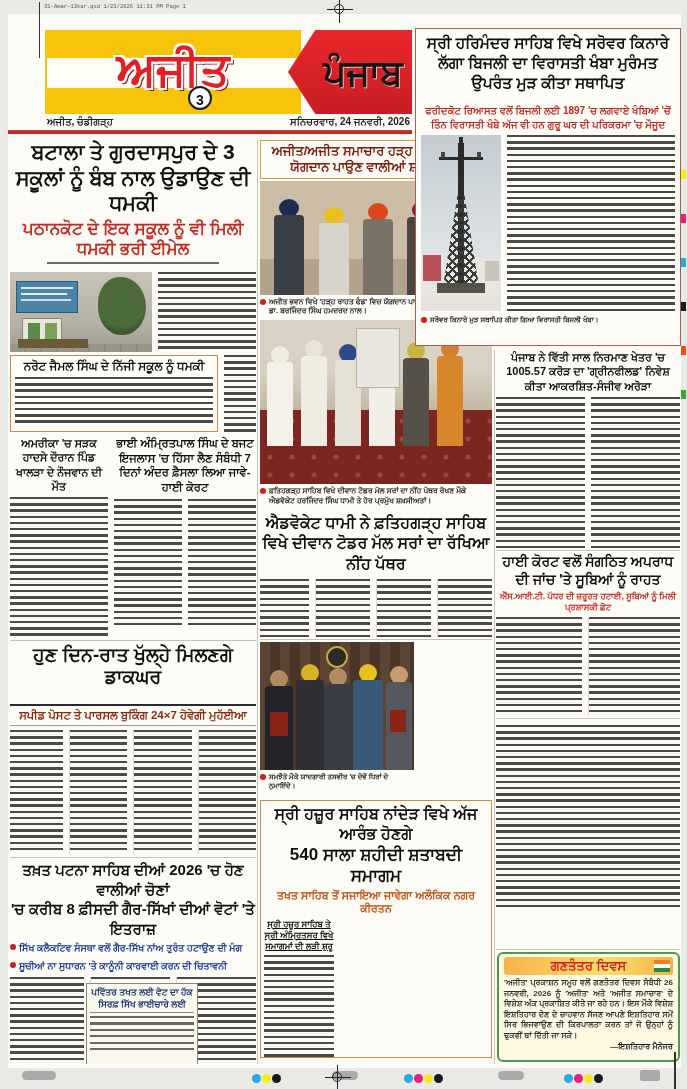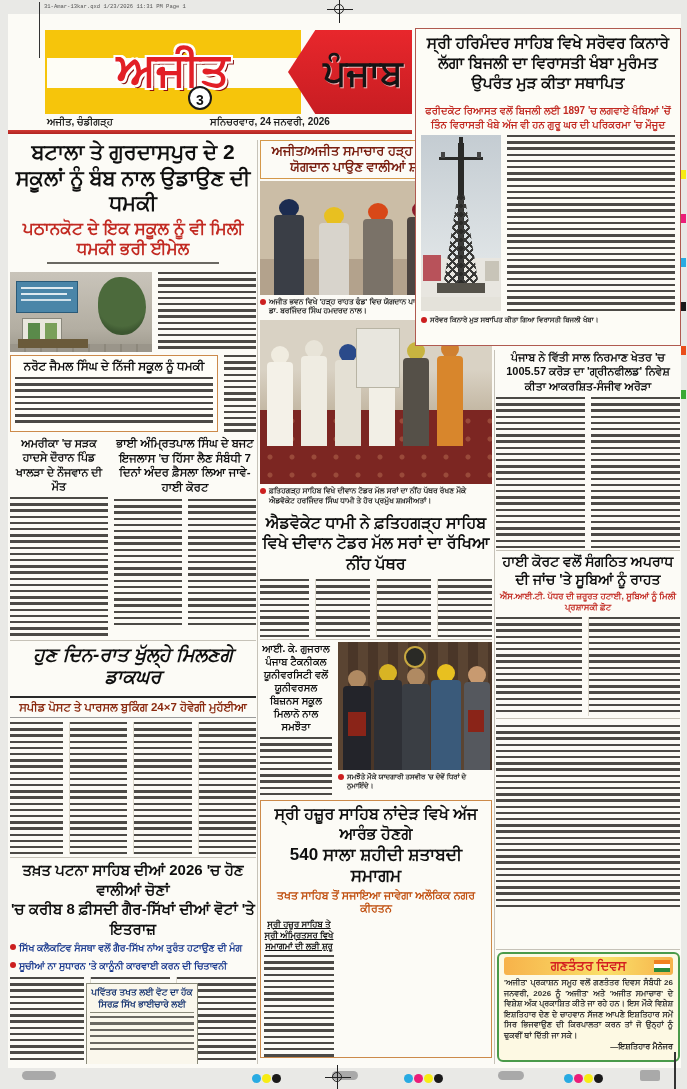--- a/index.html
+++ b/index.html
@@ -53,34 +53,34 @@
          text-shadow:-2px -2px 0 #fff,2px -2px 0 #fff,-2px 2px 0 #fff,2px 2px 0 #fff,3px 3px 0 #8a0f0f;">ਅਜੀਤ</div>
   </div>
   <div class="abs" style="left:288px;top:30px;width:124px;height:84px;background:linear-gradient(#e8272c,#c81d22);
        clip-path:polygon(22% 0,100% 0,100% 100%,22% 100%,0 50%);">
     <div class="abs" style="left:28px;top:6px;width:94px;height:74px;line-height:74px;text-align:center;
          font-size:36px;font-weight:bold;color:#141414;text-shadow:1px 1px 0 rgba(255,255,255,.65);">ਪੰਜਾਬ</div>
   </div>
   <div class="abs" style="left:188px;top:86px;width:24px;height:24px;border:2px solid #1a1a1a;border-radius:50%;
        background:#fff;text-align:center;line-height:24px;font-size:14px;font-weight:bold;color:#111;">3</div>
   <div class="abs" style="left:47px;top:116px;font-size:10px;font-weight:bold;color:#222;">ਅਜੀਤ, ਚੰਡੀਗੜ੍ਹ</div>
-  <div class="abs" style="left:210px;top:116px;width:200px;text-align:left;font-size:10px;font-weight:bold;color:#222;">ਸਨਿਚਰਵਾਰ, 24 ਜਨਵਰੀ, 2026</div>
+  <div class="abs" style="left:210px;top:116px;width:200px;text-align:right;font-size:10px;font-weight:bold;color:#222;">ਸਨਿਚਰਵਾਰ, 24 ਜਨਵਰੀ, 2026</div>
   <div class="abs" style="left:8px;top:130px;width:404px;height:4px;background:linear-gradient(#d23a34,#b02420);"></div>
 
   <div class="vrule" style="left:257px;top:140px;height:924px;"></div>
   <div class="vrule" style="left:494px;top:350px;height:714px;"></div>
   <div class="hrule" style="left:10px;top:640px;width:246px;"></div>
   <div class="hrule" style="left:10px;top:857px;width:246px;"></div>
   <div class="hrule" style="left:260px;top:639px;width:232px;"></div>
   <div class="hrule" style="left:496px;top:550px;width:184px;"></div>
   <div class="hrule" style="left:496px;top:718px;width:184px;"></div>
   <div class="hrule" style="left:496px;top:949px;width:184px;"></div>
 
   <div class="abs" style="left:10px;top:139px;width:246px;height:213px;overflow:hidden;">
-    <div class="hl" style="font-size:21px;line-height:1.22;">ਬਟਾਲਾ ਤੇ ਗੁਰਦਾਸਪੁਰ ਦੇ 2 ਸਕੂਲਾਂ ਨੂੰ ਬੰਬ ਨਾਲ ਉਡਾਉਣ ਦੀ ਧਮਕੀ</div>
+    <div class="hl" style="font-size:21px;line-height:1.22;">ਬਟਾਲਾ ਤੇ ਗੁਰਦਾਸਪੁਰ ਦੇ 3 ਸਕੂਲਾਂ ਨੂੰ ਬੰਬ ਨਾਲ ਉਡਾਉਣ ਦੀ ਧਮਕੀ</div>
     <div class="redsub" style="font-size:17px;margin-top:3px;">ਪਠਾਨਕੋਟ ਦੇ ਇਕ ਸਕੂਲ ਨੂੰ ਵੀ ਮਿਲੀ ਧਮਕੀ ਭਰੀ ਈਮੇਲ</div>
     <div class="btl" style="height:6px;width:70%;margin:3px auto 4px;"></div>
     <div style="display:flex;gap:6px;height:92px;">
       <div class="photo" style="width:142px;background:linear-gradient(#c9c4ba,#b3aea2 62%,#928e82);">
         <div class="abs" style="left:6px;top:9px;width:62px;height:32px;background:#4a85a8;border:1px solid #2a5a78;">
           <div class="abs" style="left:4px;top:5px;width:52px;height:2px;background:#dfeaf0;"></div>
           <div class="abs" style="left:4px;top:11px;width:46px;height:2px;background:#dfeaf0;"></div>
           <div class="abs" style="left:4px;top:17px;width:50px;height:2px;background:#cfe0ea;"></div>
         </div>
         <div class="abs" style="left:12px;top:46px;width:40px;height:26px;background:#e8e6dc;border:1px solid #8a887c;">
@@ -118,21 +118,21 @@
     <div style="position:relative;height:126px;margin-top:4px;">
       <div class="cols" style="height:100%;">
         <div class="bt"></div>
         <div class="bt"></div>
       </div>
 
     </div>
   </div>
 
   <div class="abs" style="left:10px;top:644px;width:246px;height:210px;overflow:hidden;">
-    <div class="hl" style="font-size:19px;border-bottom:2px solid #2a2a2a;padding-bottom:8px;font-style:italic;">ਹੁਣ ਦਿਨ-ਰਾਤ ਖੁੱਲ੍ਹੇ ਮਿਲਣਗੇ ਡਾਕਘਰ</div>
+    <div class="hl" style="font-size:19px;border-bottom:2px solid #2a2a2a;padding-bottom:16px;">ਹੁਣ ਦਿਨ-ਰਾਤ ਖੁੱਲ੍ਹੇ ਮਿਲਣਗੇ ਡਾਕਘਰ</div>
     <div class="hl" style="font-size:11.5px;color:#8a2a10;border-bottom:1px solid #999;padding:3px 0;">ਸਪੀਡ ਪੋਸਟ ਤੇ ਪਾਰਸਲ ਬੁਕਿੰਗ 24×7 ਹੋਵੇਗੀ ਮੁਹੱਈਆ</div>
     <div style="position:relative;height:148px;margin-top:4px;">
       <div class="cols colrule" style="height:100%;">
         <div class="bt"></div>
         <div class="bt"></div>
         <div class="bt"></div>
         <div class="bt"></div>
       </div>
 
     </div>
@@ -232,24 +232,20 @@
     <div class="cols colrule" style="height:70px;margin-top:5px;">
       <div class="bt"></div>
       <div class="bt"></div>
       <div class="bt"></div>
       <div class="bt"></div>
     </div>
   </div>
 
   <div class="abs" style="left:260px;top:642px;width:232px;height:156px;overflow:hidden;">
     <div style="display:flex;gap:6px;">
-      <div style="width:72px;">
-        <div class="hl" style="font-size:10px;line-height:1.3;">ਆਈ. ਕੇ. ਗੁਜਰਾਲ ਪੰਜਾਬ ਟੈਕਨੀਕਲ ਯੂਨੀਵਰਸਿਟੀ ਵਲੋਂ ਯੂਨੀਵਰਸਲ ਬਿਜ਼ਨਸ ਸਕੂਲ ਮਿਲਾਨੋ ਨਾਲ ਸਮਝੌਤਾ</div>
-        <div class="bt" style="height:84px;margin-top:4px;"></div>
-      </div>
       <div style="width:154px;">
         <div class="photo" style="height:128px;background:repeating-linear-gradient(90deg,#5a4432 0 10px,#4a3628 10px 20px);">
           <div class="abs" style="left:66px;top:4px;width:22px;height:22px;border-radius:50%;background:#2a2a26;border:2px solid #c8a840;"></div>
           <div class="person" style="left:4px;top:28px;width:30px;height:100px;">
             <div class="head" style="left:6px;top:0;width:18px;height:18px;background:#b08a62;"></div>
             <div class="body" style="left:1px;top:16px;width:28px;height:84px;background:#23242a;"></div>
             <div class="abs" style="left:6px;top:42px;width:18px;height:24px;background:#8a2418;"></div>
             </div>
           <div class="person" style="left:36px;top:22px;width:28px;height:106px;">
             <div class="head" style="left:5px;top:0;width:18px;height:18px;background:#d8b424;"></div>

